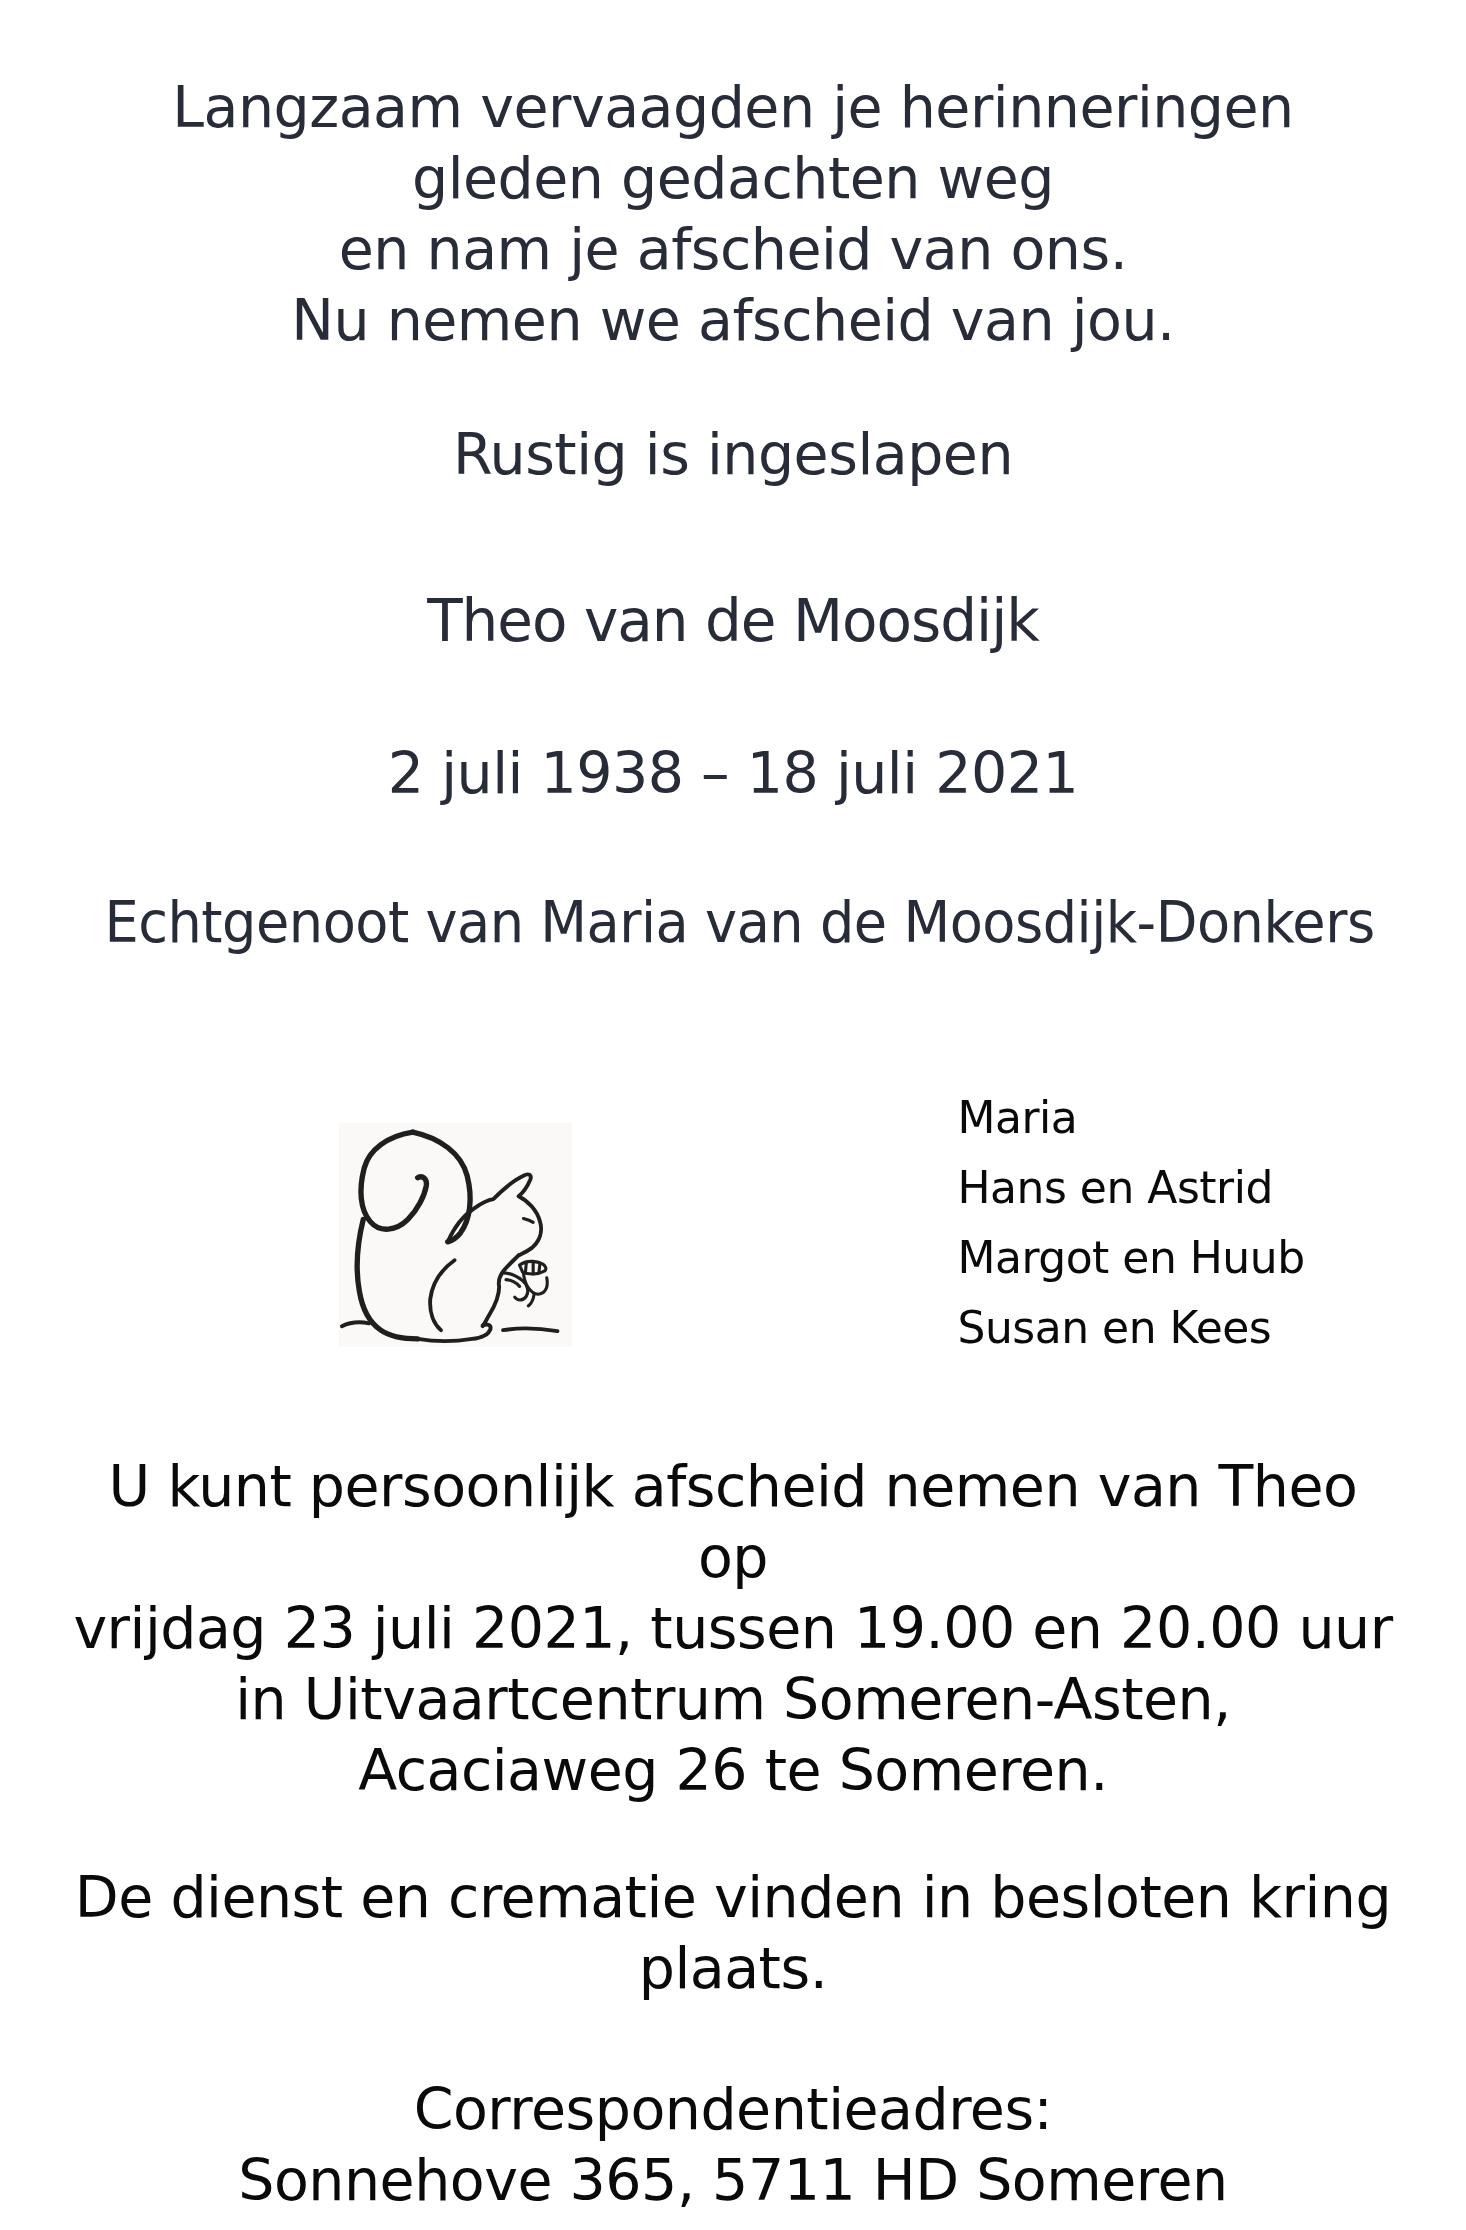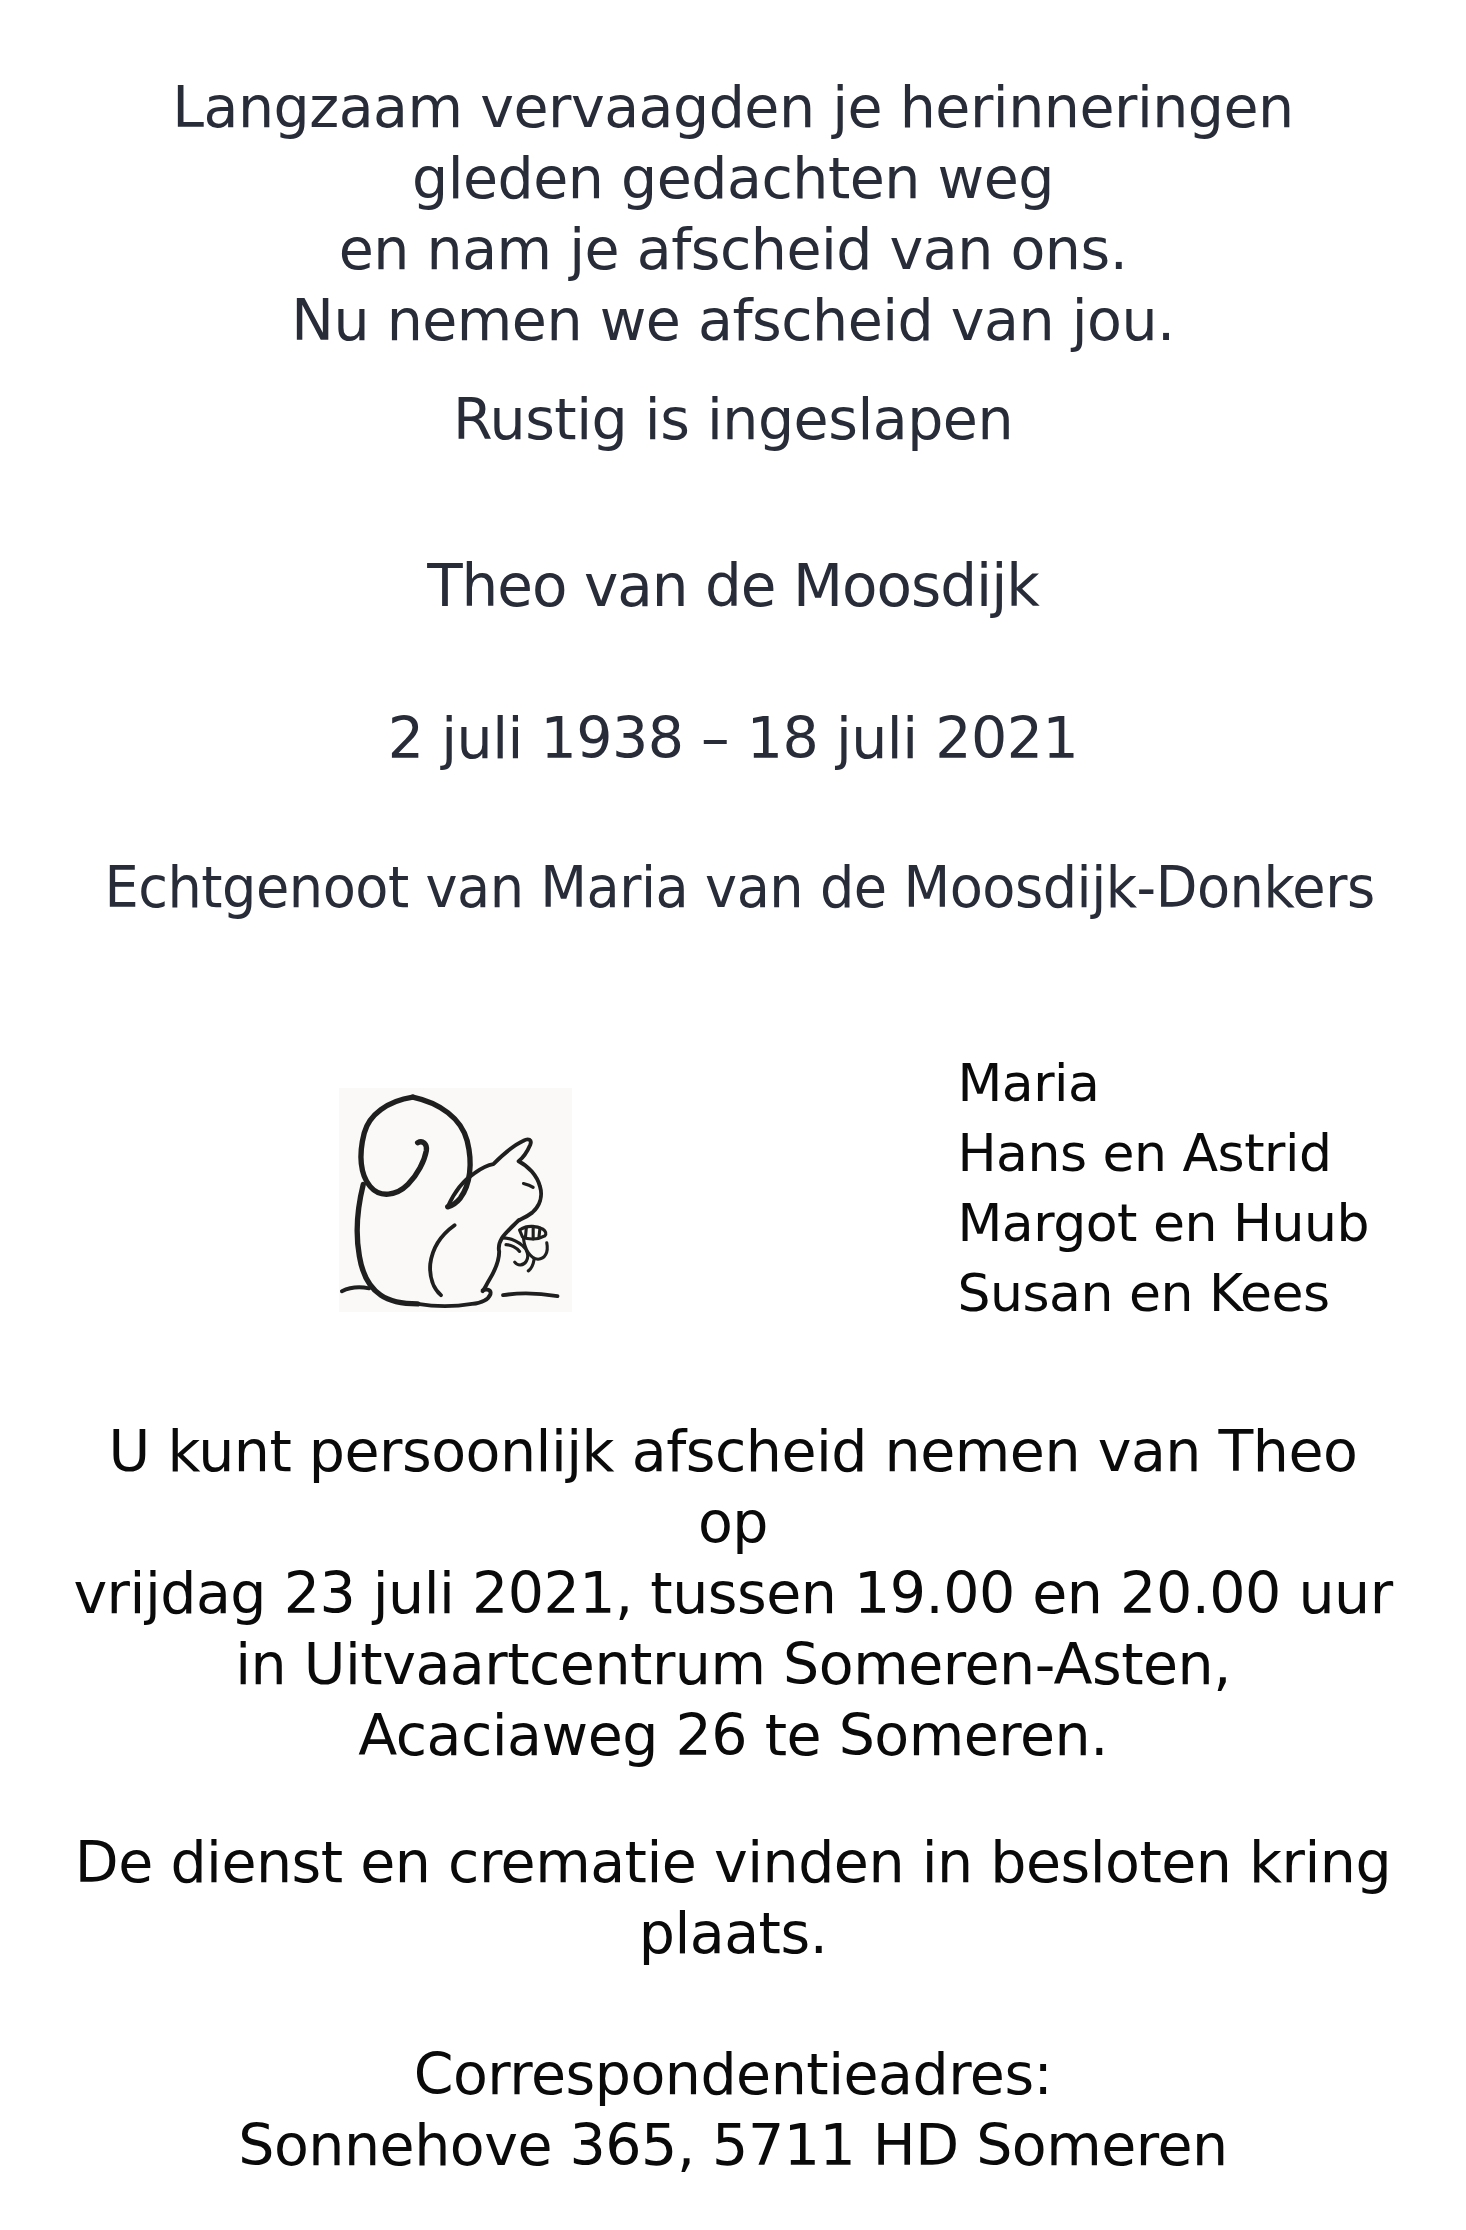--- a/index.html
+++ b/index.html
@@ -17,21 +17,21 @@
     color: #272c38;
     overflow: hidden;
   }
   .center { text-align: center; }
   .body-lg {
     font-size: 57px;
     line-height: 71px;
     letter-spacing: -0.5px;
   }
   .poem { margin-top: 72px; }
-  .intro { margin-top: 28px; }
+  .intro { margin-top: 63px; }
   .deceased-name {
     margin-top: 82px;
     font-size: 58px;
     line-height: 98px;
     letter-spacing: -1px;
     font-weight: 400;
   }
   .dates { margin-top: 68px; }
   .relation { margin-top: 78px; white-space: nowrap; text-decoration: underline; }
   .relation .condense {
@@ -52,21 +52,21 @@
     height: 224px;
     background: #faf9f7;
   }
   .squirrel-box svg { width: 100%; height: 100%; display: block; }
   .family-names {
     position: absolute;
     left: 887px;
     top: 0;
     text-align: left;
     color: #0a0a0a;
-    font-size: 52px;
+    font-size: 44px;
     line-height: 70px;
     letter-spacing: -0.5px;
   }
   .visitation {
     margin-top: 88px;
     color: #0a0a0a;
   }
   .private-service {
     margin-top: 56px;
     color: #0a0a0a;

